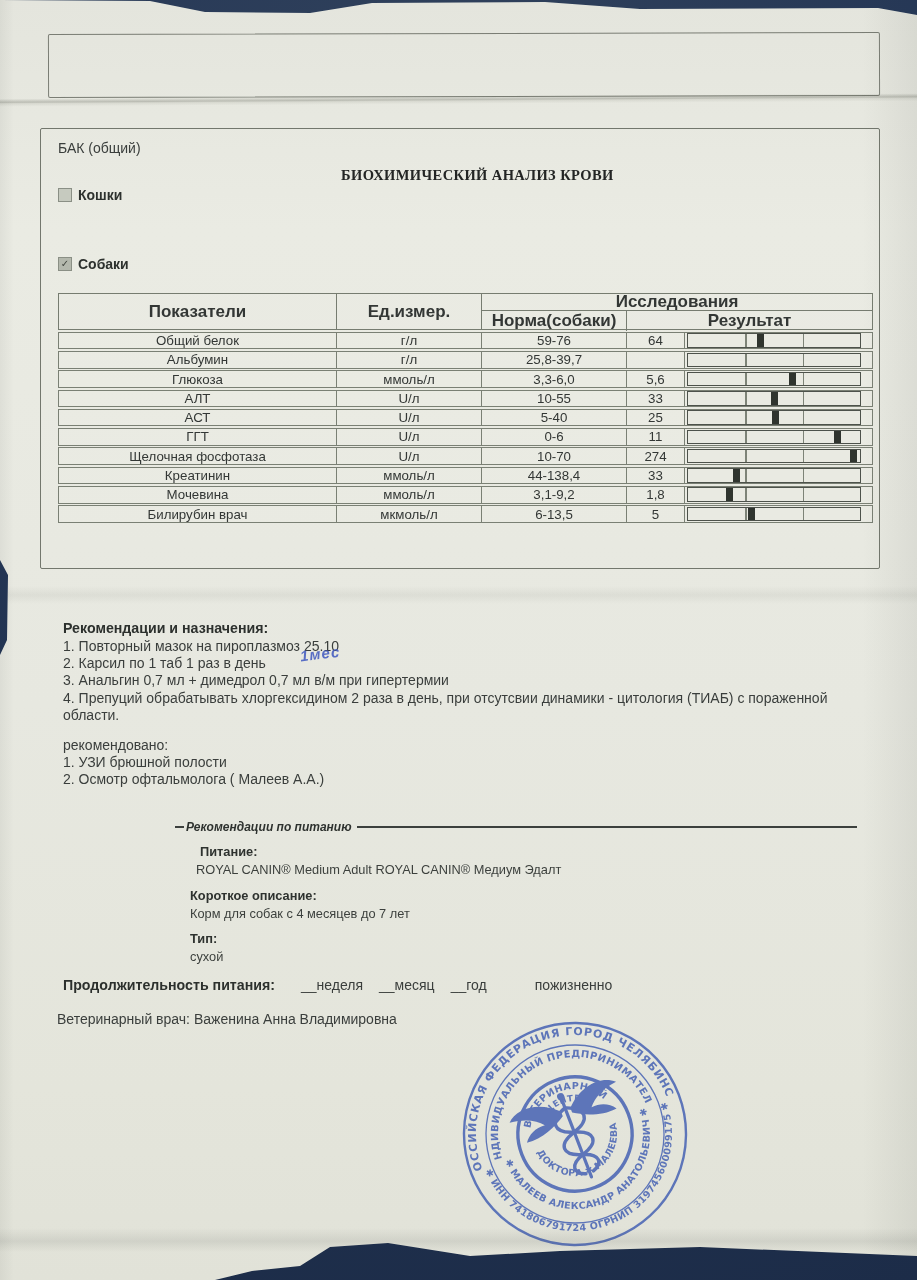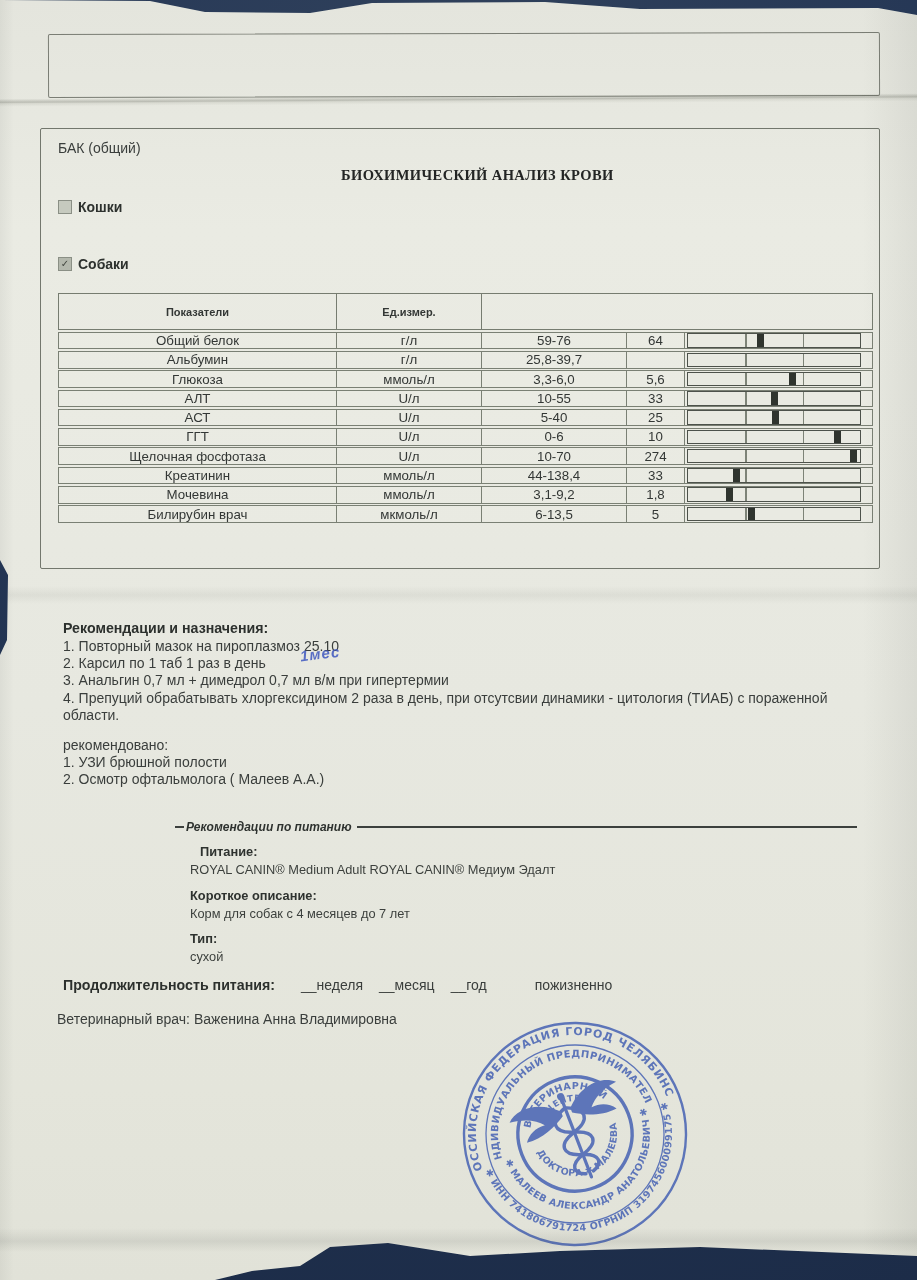--- a/index.html
+++ b/index.html
@@ -31,21 +31,21 @@
     font-weight:bold;font-size:14.5px;color:#24262
 4;letter-spacing:.4px;color:#232524;}
   .cbrow{position:absolute;left:17px;display:flex;align-items:center;gap:6px;}
   .cbbox{width:12px;height:12px;border:1px solid #8a8f85;background:#c6cabf;font-size:10px;
     line-height:11px;text-align:center;color:#42463f;}
   .cbbox.checked{background:#b4b8ad;}
   .cblabel{font-weight:bold;font-size:14px;color:#2d312e;}
   
   .tbl{position:absolute;left:17px;top:164px;width:815px;font-size:13.3px;color:#33373
 5;color:#333735;}
-  .thead{display:flex;border:1.4px solid #767c70;height:37px;box-sizing:border-box;font-weight:bold;font-size:11px;}
+  .thead{display:flex;border:1.4px solid #767c70;height:37px;box-sizing:border-box;font-weight:bold;font-size:17px;}
   .h-name{width:278px;border-right:1.4px solid #767c70;display:flex;align-items:center;justify-content:center;box-sizing:border-box;}
   .h-unit{width:145px;border-right:1.4px solid #767c70;display:flex;align-items:center;justify-content:center;box-sizing:border-box;}
   .h-right{flex:1;display:flex;flex-direction:column;}
   .h-issled{height:17px;border-bottom:1.4px solid #767c70;display:flex;align-items:center;justify-content:center;box-sizing:border-box;}
   .h-sub{flex:1;display:flex;}
   .h-norm{width:145px;border-right:1.4px solid #767c70;display:flex;align-items:center;justify-content:center;box-sizing:border-box;}
   .h-res{flex:1;display:flex;align-items:center;justify-content:center;}
   .trow{display:flex;border:1.4px solid #7a8074;height:17.6px;margin-top:1.7px;box-sizing:border-box;background:rgba(255,255,255,.06);}
   .tc{display:flex;align-items:center;justify-content:center;box-sizing:border-box;overflow:hidden;}
   .c-name{width:278px;border-right:1.4px solid #7a8074;}
@@ -86,33 +86,40 @@
 
 <div class="page">
   <div class="paper">
 
     <div class="empty-box"></div>
 
     <div class="main-box">
       <div class="txt bak">БАК (общий)</div>
       <div class="title">БИОХИМИЧЕСКИЙ АНАЛИЗ КРОВИ</div>
 
-      <div class="cbrow" style="top:70px;justify-content:flex-end;">
+      <div class="cbrow" style="top:58px;justify-content:flex-end;">
         <span class="cbbox"></span>
         <span class="cblabel">Кошки</span>
       </div>
       <div class="cbrow" style="top:127px;">
         <span class="cbbox checked">✓</span>
         <span class="cblabel">Собаки</span>
       </div>
 
       <div class="tbl">
         <div class="thead">
           <div class="h-name">Показатели</div>
           <div class="h-unit">Ед.измер.</div>
+          <div class="h-right">
+            <div class="h-issled">Исследования</div>
+            <div class="h-sub">
+              <div class="h-norm">Норма(собаки)</div>
+              <div class="h-res">Результат</div>
+            </div>
+          </div>
         </div>
         <div>
             <div class="trow">
               <div class="tc c-name">Общий белок</div>
               <div class="tc c-unit">г/л</div>
               <div class="tc c-norm">59-76</div>
               <div class="tc c-res">64</div>
               <div class="tc c-bar">
                 <div class="bar">
                   <div class="seg s1"></div>
@@ -169,21 +176,21 @@
                   <div class="seg s1"></div>
                   <div class="seg s2"></div>
                   <div class="marker" style="left: calc(51% - 3.5px);"></div>
                 </div>
               </div>
             </div>
             <div class="trow">
               <div class="tc c-name">ГГТ</div>
               <div class="tc c-unit">U/л</div>
               <div class="tc c-norm">0-6</div>
-              <div class="tc c-res">10</div>
+              <div class="tc c-res">11</div>
               <div class="tc c-bar">
                 <div class="bar">
                   <div class="seg s1"></div>
                   <div class="seg s2"></div>
                   <div class="marker" style="left: calc(87% - 3.5px);"></div>
                 </div>
               </div>
             </div>
             <div class="trow">
               <div class="tc c-name">Щелочная фосфотаза</div>
@@ -254,21 +261,21 @@
         <div class="recline">1. УЗИ брюшной полости</div>
         <div class="recline">2. Осмотр офтальмолога ( Малеев А.А.)</div>
       </div>
 
     <div class="nut-legend">
       <span class="nut-dash"></span>
       <span class="nut-leg-label">Рекомендации по питанию</span>
       <span class="nut-line"></span>
     </div>
     <div class="nut-lbl" style="left:200px;top:844px;">Питание:</div>
-    <div class="nut-val" style="left:190px;top:862px;text-align:right;">ROYAL CANIN® Medium Adult ROYAL CANIN® Медиум Эдалт</div>
+    <div class="nut-val" style="left:196px;top:862px;text-align:right;">ROYAL CANIN® Medium Adult ROYAL CANIN® Медиум Эдалт</div>
     <div class="nut-lbl" style="left:190px;top:888px;">Короткое описание:</div>
     <div class="nut-val" style="left:190px;top:906px;">Корм для собак с 4 месяцев до 7 лет</div>
     <div class="nut-lbl" style="left:190px;top:931px;">Тип:</div>
     <div class="nut-val" style="left:190px;top:949px;">сухой</div>
 
     <div class="duration">
       <span class="dur-label">Продолжительность питания:</span>
       <span><span class="opt">__неделя</span><span class="opt">__месяц</span><span class="opt">__год</span></span>
       <span class="lifetime">пожизненно</span>
     </div>

